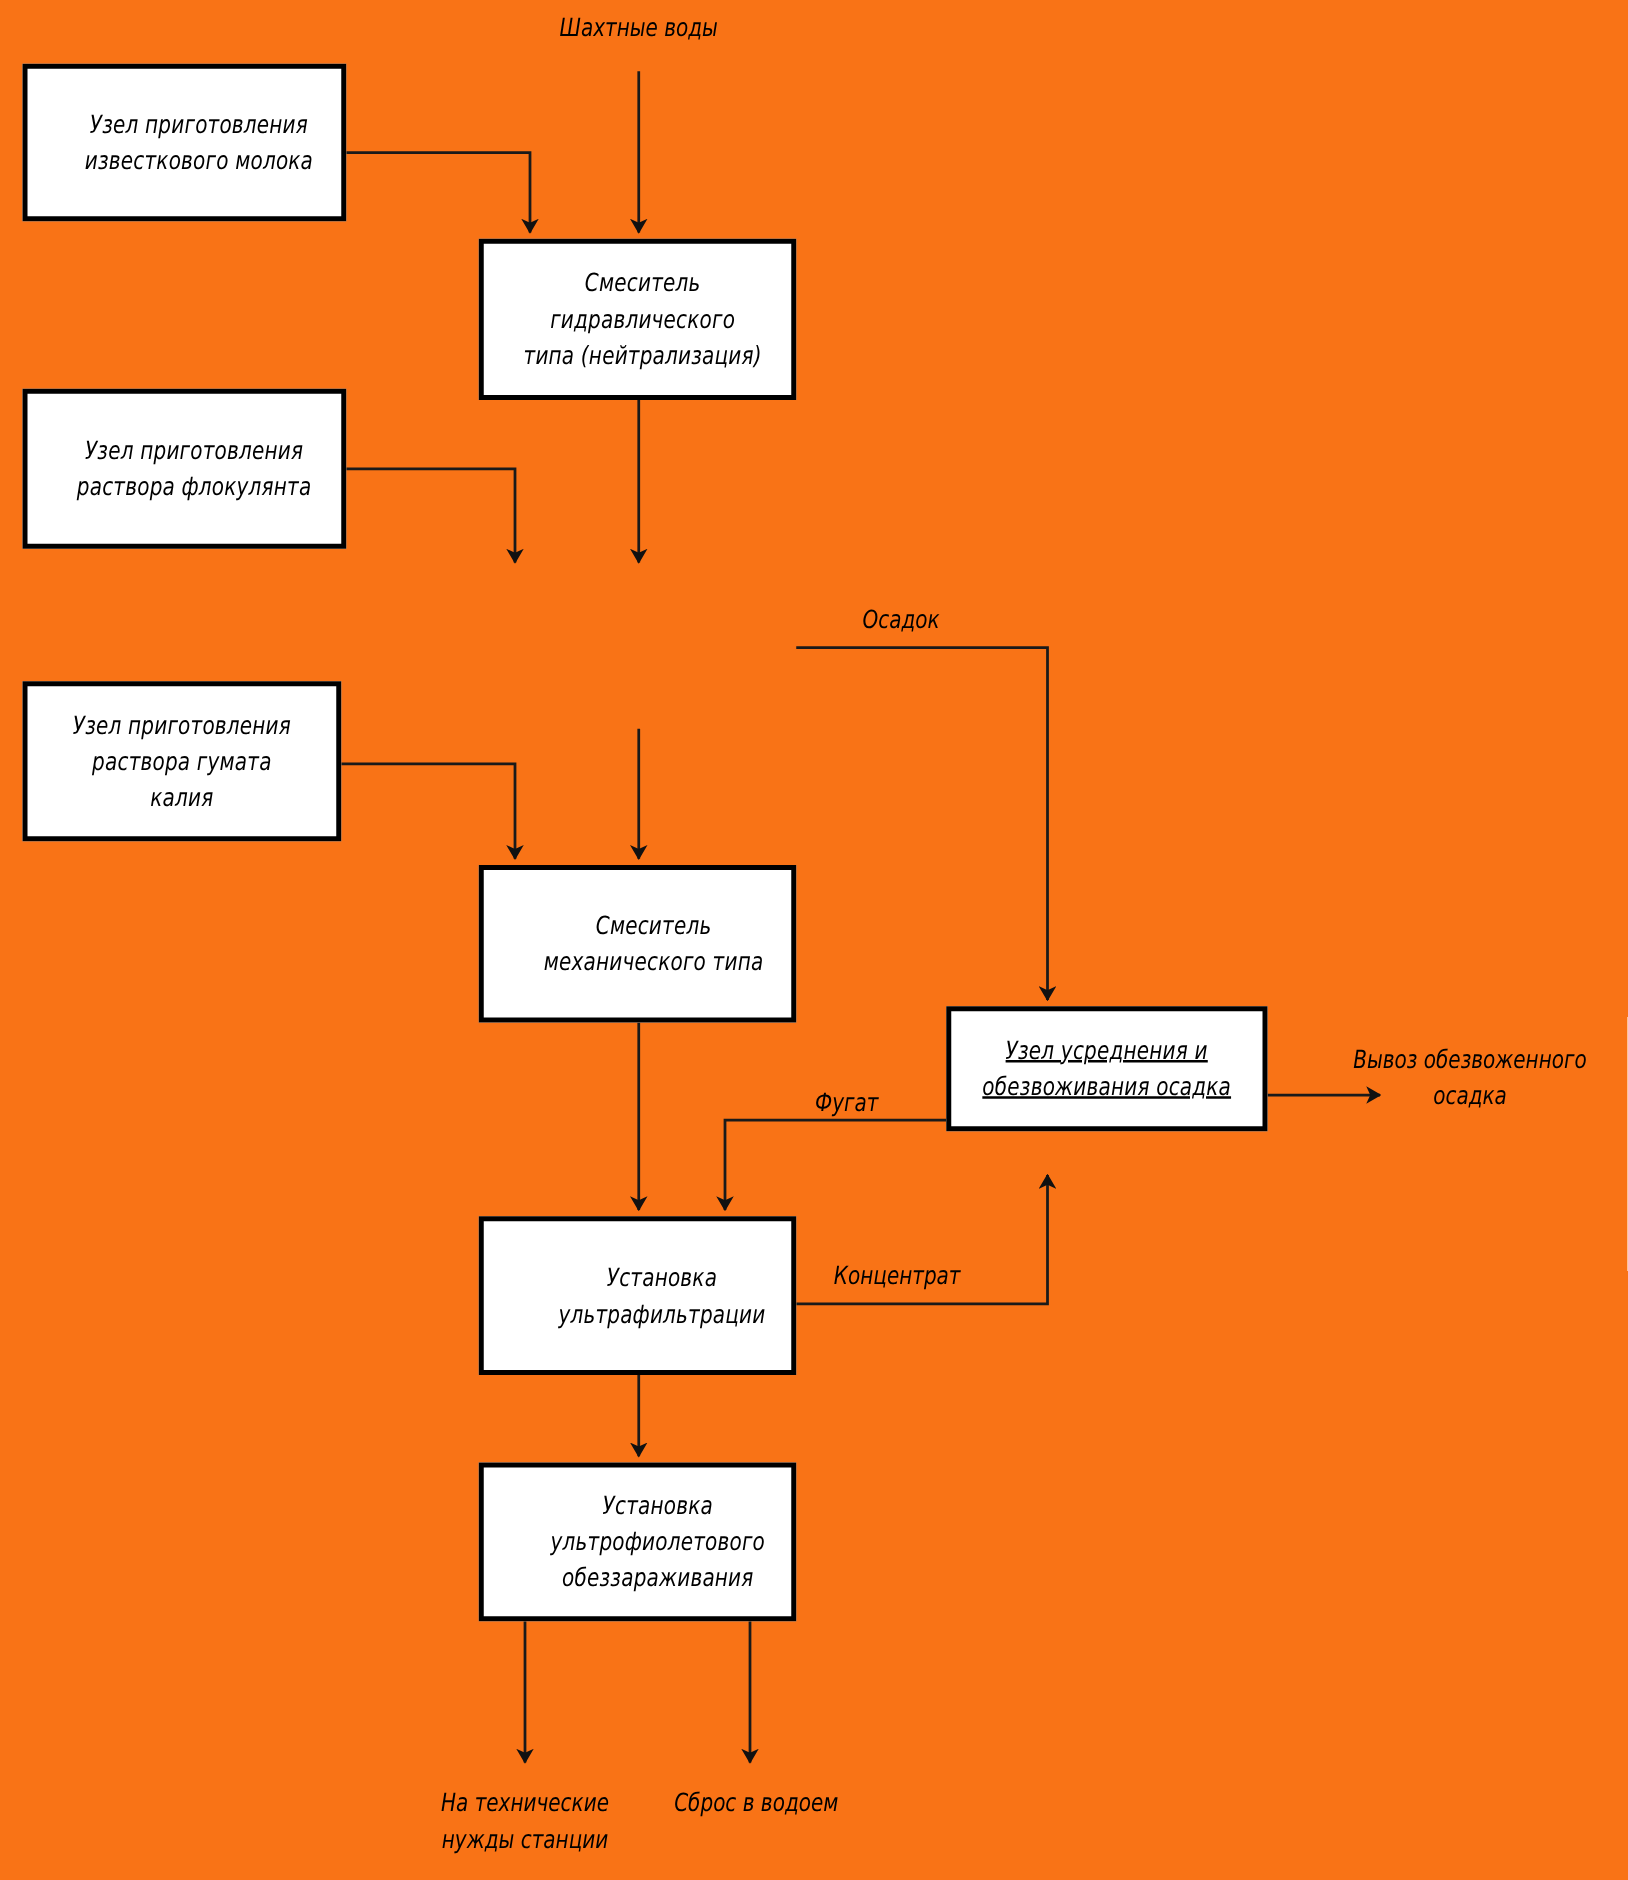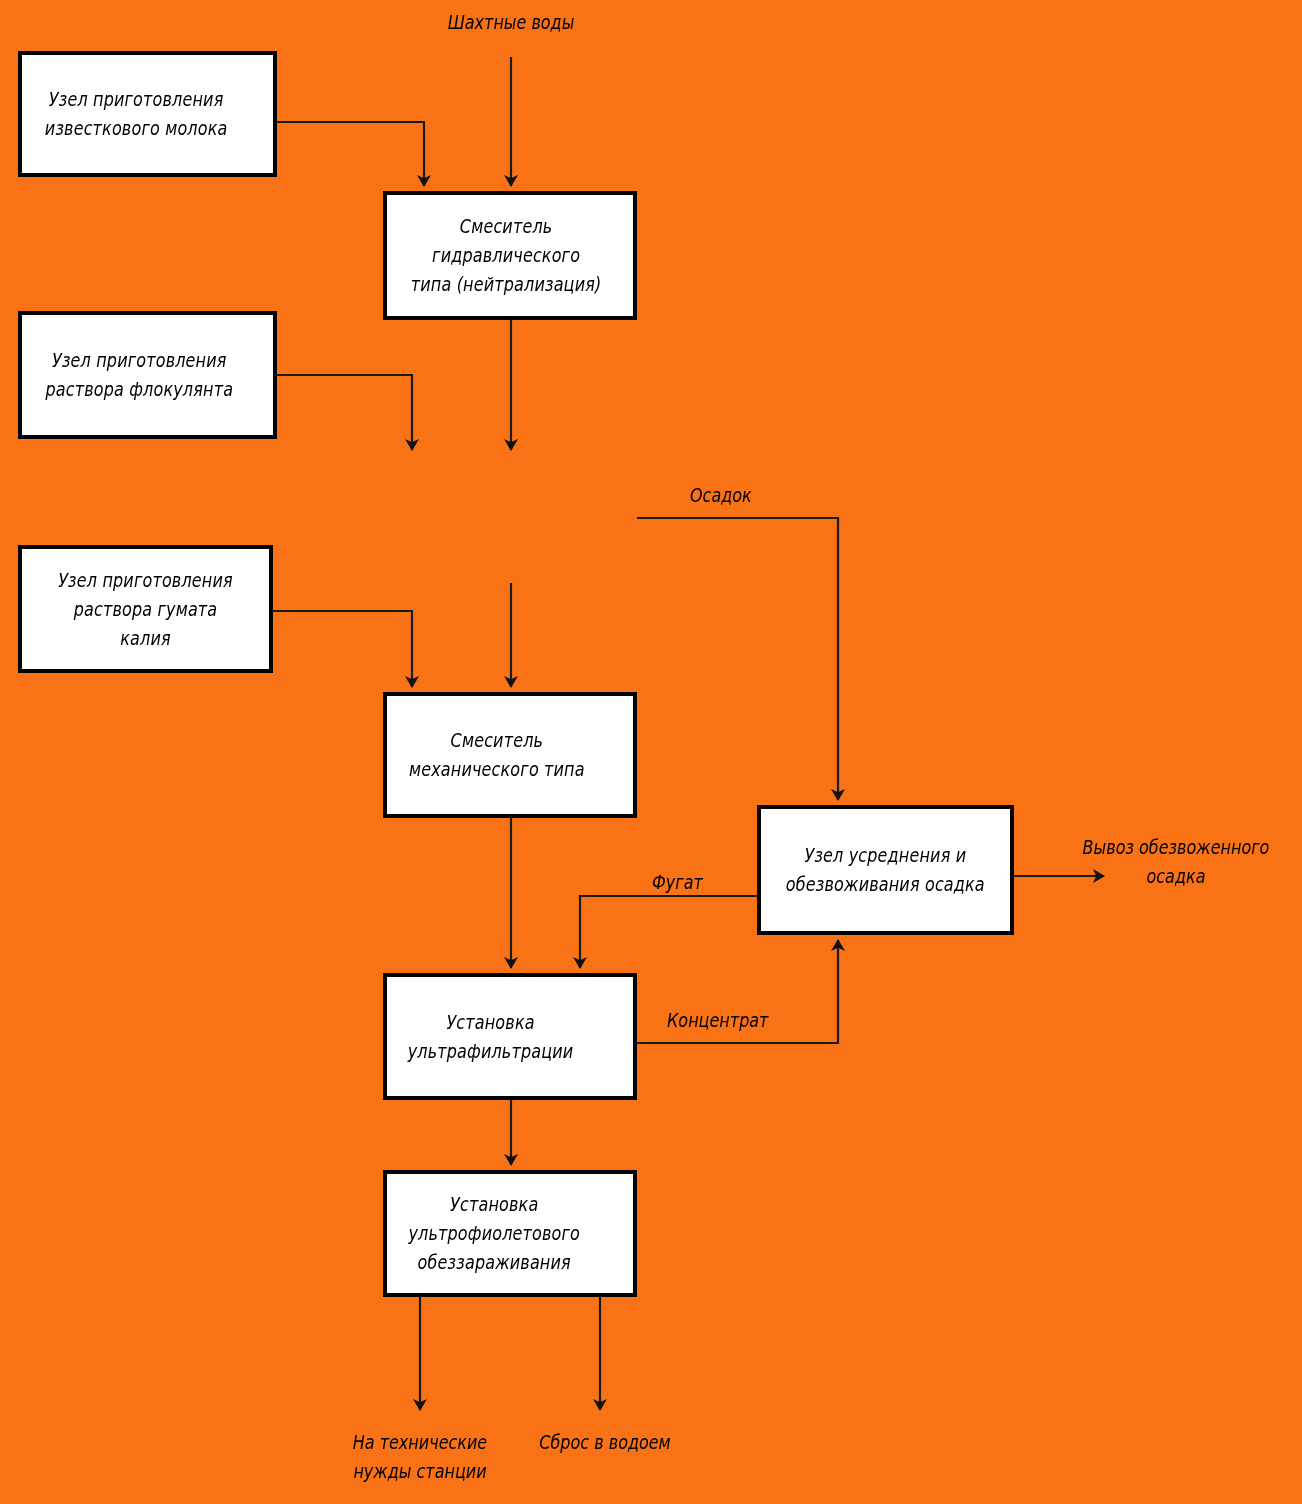--- a/index.html
+++ b/index.html
@@ -22,21 +22,21 @@
     height: 1504px;
     pointer-events: none;
   }
   .node {
     position: absolute;
     box-sizing: border-box;
     border: 4px solid #000000;
     background: #ffffff;
     display: flex;
     align-items: center;
-    justify-content: flex-start;
+    justify-content: flex-end;
     text-align: center;
   }
   .node .node-label {
     font-family: "DejaVu Sans", sans-serif;
     font-style: italic;
     font-size: 20px;
     line-height: 1.45;
     letter-spacing: 0.2px;
     color: #000000;
     transform: scaleX(0.80);
@@ -142,21 +142,21 @@
   <div class="node" style="left:18px; top:545px; width:255px; height:128px;">
     <span class="node-label">Узел приготовления
 раствора гумата калия</span>
   </div>
 
   <div class="node" style="left:383px; top:692px; width:254px; height:126px;">
     <span class="node-label">Смеситель
 механического типа</span>
   </div>
 
-  <div class="node" style="left:757px; top:805px; width:257px; height:130px;">
+  <div class="node" style="left:757px; top:805px; width:257px; height:100px;text-decoration:underline;">
     <span class="node-label">Узел усреднения и
 обезвоживания осадка</span>
   </div>
 
   <div class="node" style="left:383px; top:973px; width:254px; height:127px;">
     <span class="node-label">Установка
 ультрафильтрации</span>
   </div>
 
   <div class="node" style="left:383px; top:1170px; width:254px; height:127px;">

